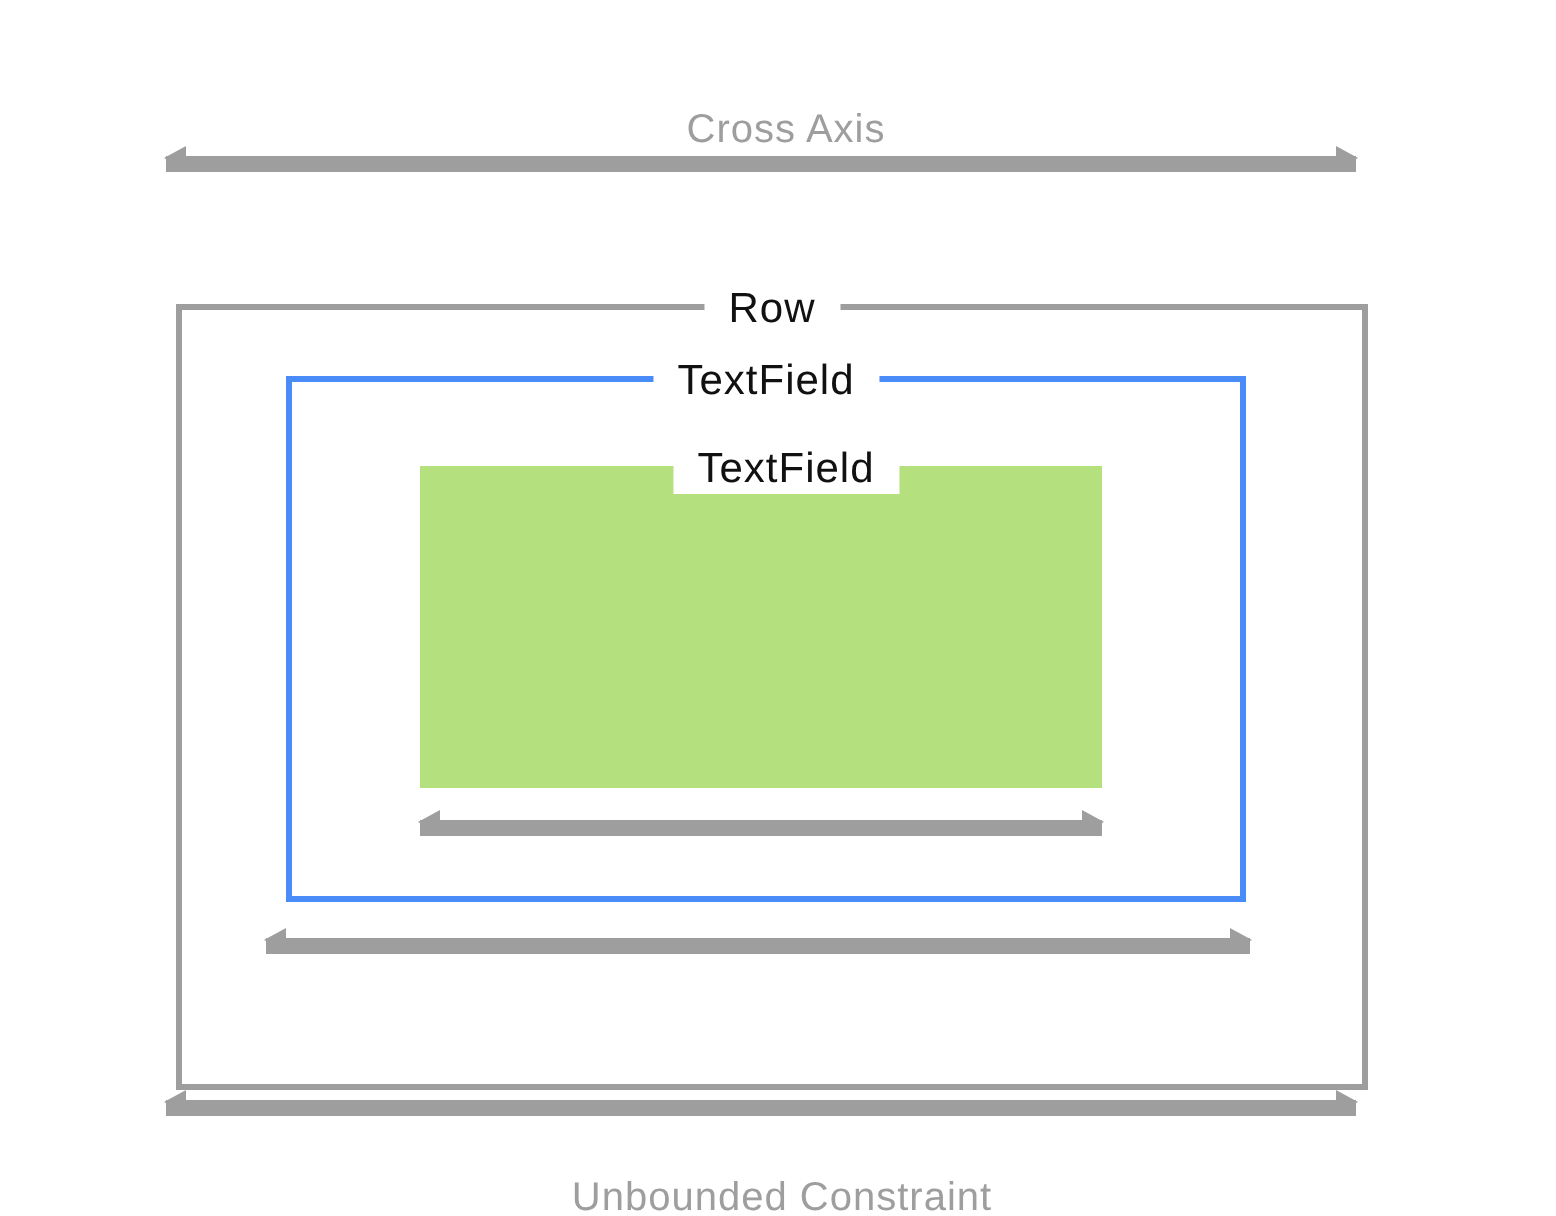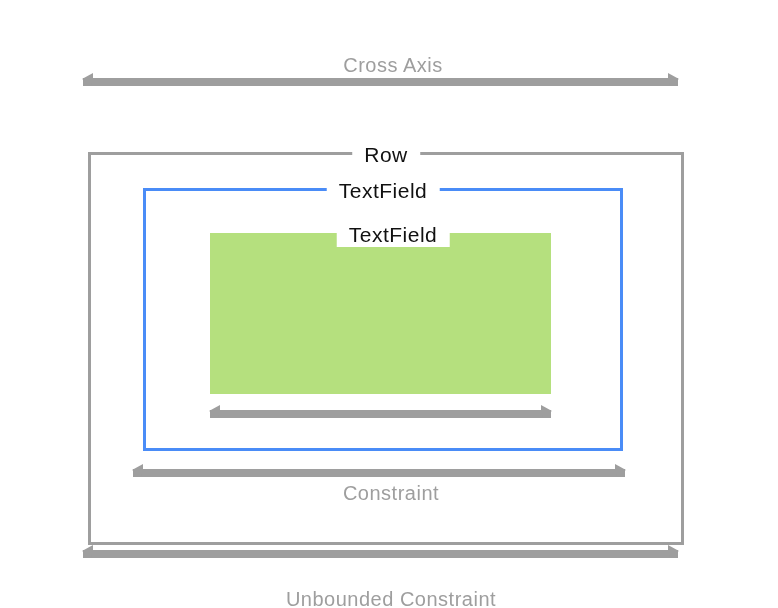--- a/index.html
+++ b/index.html
@@ -87,18 +87,17 @@
   <div class="box blue-border" style="left:135px;top:180px;width:480px;height:263px;">
     <div class="edge-label" style="top:0;">TextField</div>
   </div>
 
   <div class="green-rect" style="left:202px;top:225px;width:341px;height:161px;"></div>
   <div class="edge-label" style="left:385px;top:227px;transform:translate(-50%,-50%);">TextField</div>
 
   <div class="arrow" style="left:202px;top:402px;width:341px;"></div>
 
   <div class="arrow" style="left:125px;top:461px;width:492px;"></div>
-  <div class="lbl gray center" style="left:383px;top:470px;">Constraint</div>
 
   <div class="arrow" style="left:75px;top:542px;width:595px;"></div>
   <div class="lbl gray center" style="left:383px;top:548px;margin-top:28px;">Unbounded Constraint</div>
 
 </div>
 
 </body></html>

